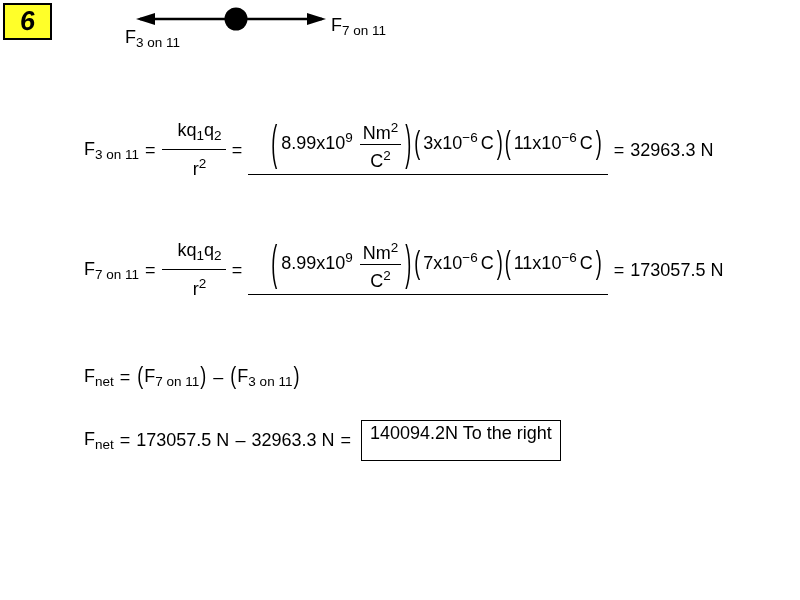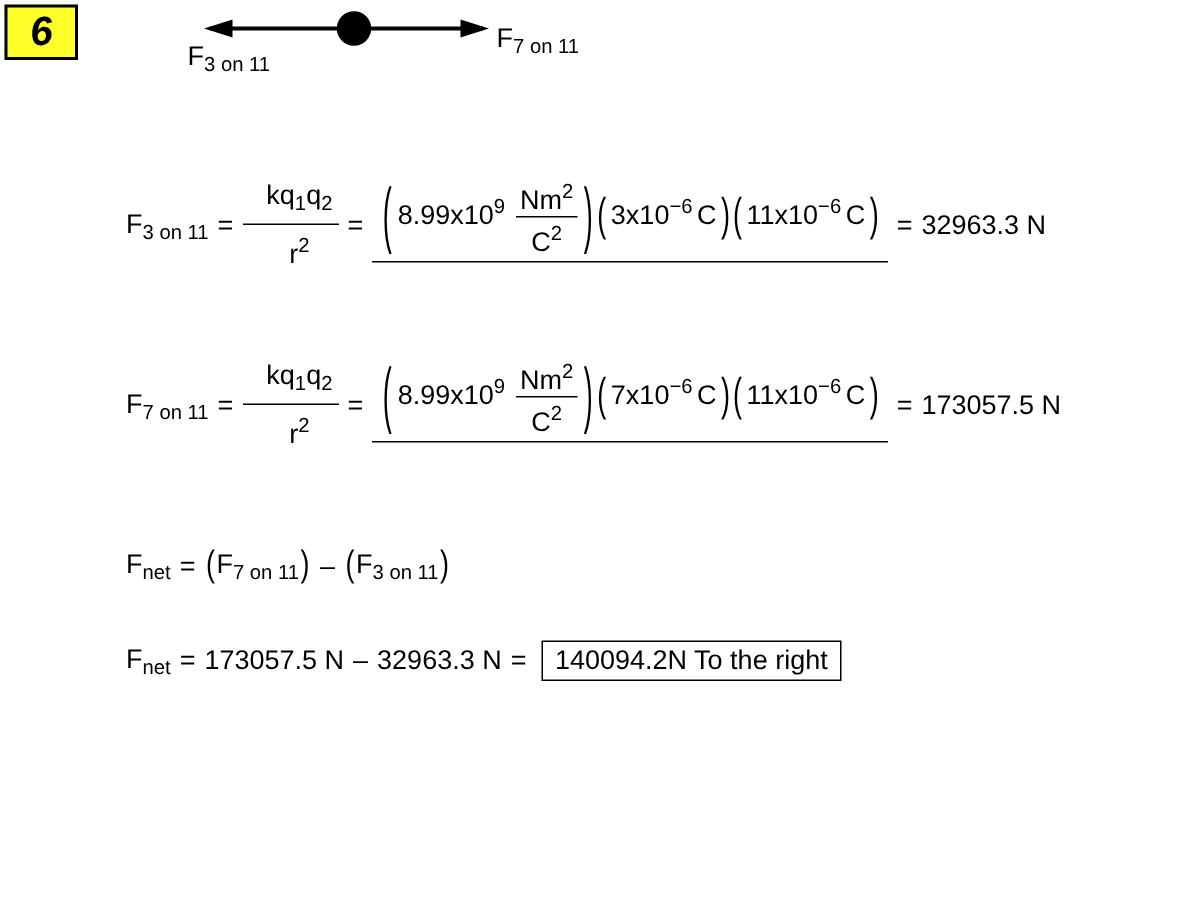--- a/index.html
+++ b/index.html
@@ -41,38 +41,38 @@
   .op { margin:0 6px; }
   .fvar { display:inline-block; }
 
   
   .frac { display:inline-flex; flex-direction:column; align-items:center; }
   .fbar { align-self:stretch; height:0; border-top:1.7px solid #000; }
   .fline { display:block; text-align:center; white-space:nowrap; padding:0 3px; }
   .smallfrac .fline { line-height:27px; padding:0 4px;margin-left:12px; }
 
   .bigfrac { margin-bottom:10px; }
-  .numline { padding:2px 5px; line-height:26px; }
+  .numline { padding:2px 5px; line-height:26px;margin-left:16px; }
   .denline { line-height:44px; padding:0 5px; }
 
   .ufrac { display:inline-flex; vertical-align:middle; margin-left:7px; }
   .ufrac .fline { line-height:22px; padding:0 3px;text-align:center; }
 
   .grp { display:inline; margin:0 2px; }
   .unit { margin-left:3px; }
 
   .paren { display:inline-block; }
   .p2 { transform:scaleY(1.7); padding:0 1px; }
   .p3 { transform:scaleY(2.7); padding:0 2px; }
   .pd { transform:scaleY(1.8); padding:0 1px; }
   .pn { transform:scaleY(1.35); padding:0 1px; }
 
   .supouter { font-size:14px; position:relative; top:-14px; margin-left:1px; }
 
-  .ansbox { border:1.7px solid #000; padding:2px 8px 2px 8px; margin-left:4px; }
+  .ansbox { border:1.7px solid #000; padding:2px 8px 16px 8px; margin-left:4px; }
 </style>
 </head>
 <body>
 
 <div class="canvas">
 
   <div class="numbox">
     <span class="digit">6</span>
   </div>
 

